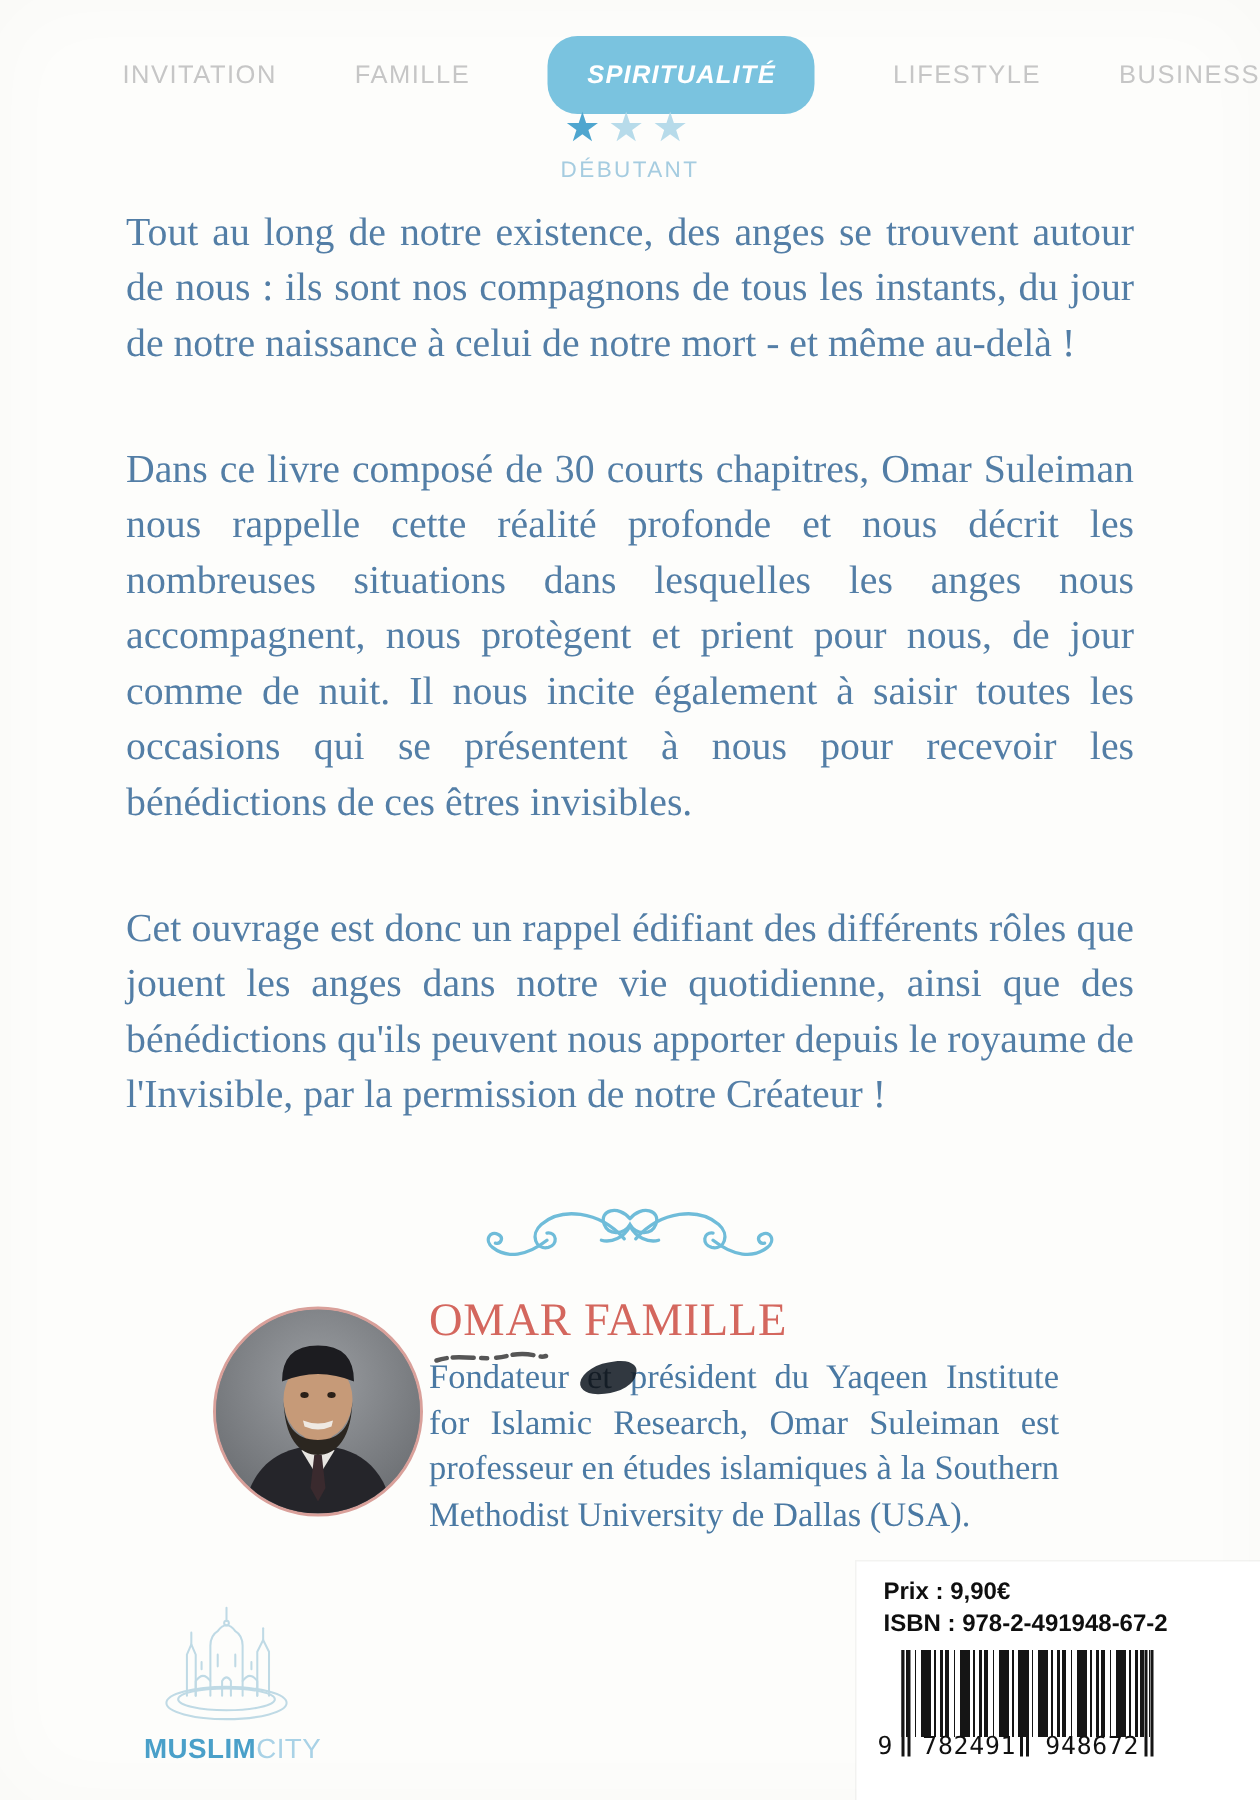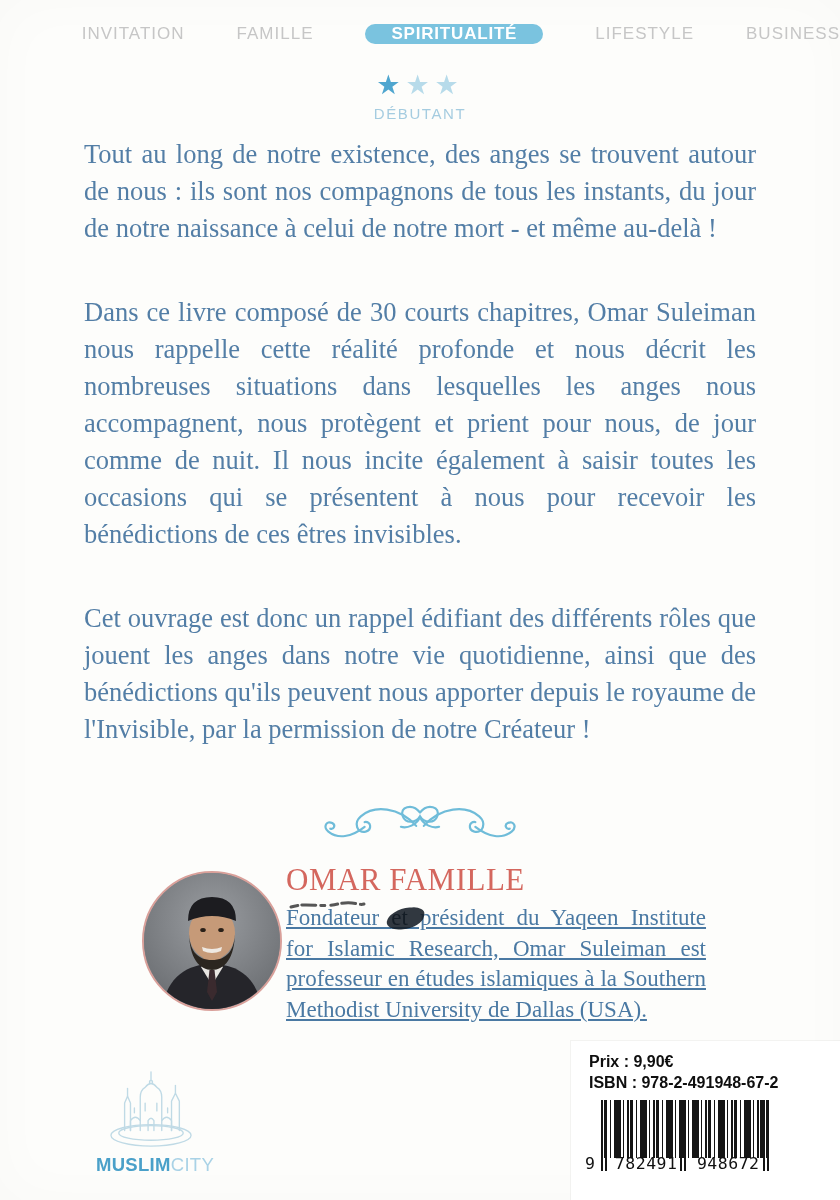--- a/index.html
+++ b/index.html
@@ -12,21 +12,21 @@
   
   .nav{
     position:absolute;top:24px;left:0;right:0;
     display:flex;justify-content:flex-end;align-items:center;gap:52px;
     font-family:"Liberation Sans", sans-serif;
     font-size:17px;letter-spacing:1px;color:#c6c6c6;
   }
   .tab{white-space:nowrap;}
   .tab.active{
     background:#7ac3df;color:#ffffff;
-    padding:0 26px;border-radius:20px;font-weight:700;letter-spacing:0.8px;
+    padding:16px 26px;border-radius:20px;font-weight:700;letter-spacing:0.8px;font-style:italic;
   }
   
   .level{
     position:absolute;top:72px;left:0;right:0;text-align:center;
   }
   .stars{font-size:27px;letter-spacing:5px;line-height:1;}
   .star.filled{color:#4fa6cf;}
   .star.empty{color:#b7dbea;}
   .level-label{
     margin-top:6px;
@@ -159,21 +159,21 @@
     <ellipse cx="77" cy="57" rx="2.8" ry="2" fill="#2a2018"></ellipse>
   </svg>
 </div>
 
 <h2 class="author-name" style="margin:0;font-weight:normal;">OMAR FAMILLE</h2>
 
 <svg class="smudge" width="78" height="12" viewBox="0 0 78 12">
   <path d="M3 8 C 18 3, 34 9, 50 5 S 70 7, 76 5" stroke="#2d2d2d" stroke-width="3" fill="none" stroke-dasharray="7 4 14 5 4 6" stroke-linecap="round"></path>
 </svg>
 
-<p class="author-bio" style="margin:0;text-decoration:underline;">
+<p class="author-bio" style="margin:0;">
   <span>Fondateur </span><span class="scribbled">et</span><span> président du Yaqeen Institute for Islamic Research, Omar Suleiman est professeur en études islamiques à la Southern Methodist University de Dallas (USA).</span>
 </p>
 
 <div class="publisher">
   <svg width="110" height="86" viewBox="0 0 110 88">
     <g stroke="#b5d4e2" stroke-width="1.4" fill="none" opacity="0.85" stroke-linecap="round" stroke-linejoin="round">
       <ellipse cx="55" cy="73" rx="41" ry="11"></ellipse>
       <ellipse cx="55" cy="70.5" rx="33" ry="7.5"></ellipse>
       <path d="M44 68 V34 Q44 27 49 24 Q55 16 61 24 Q66 27 66 34 V68"></path>
       <path d="M55 8 V17"></path>

